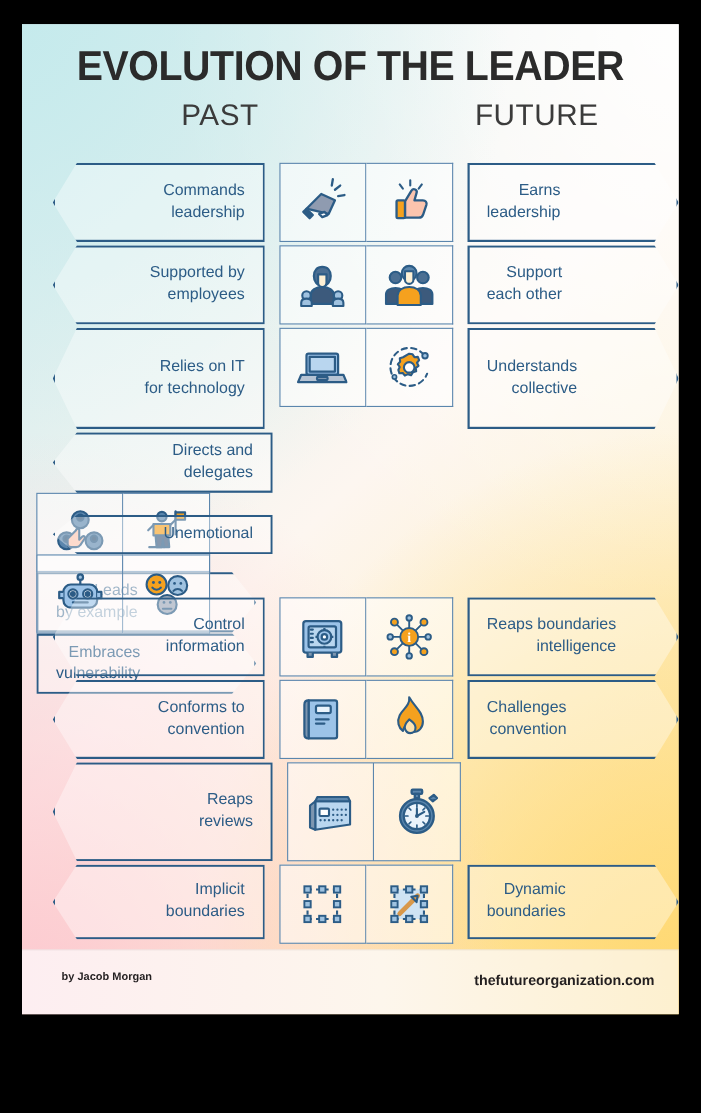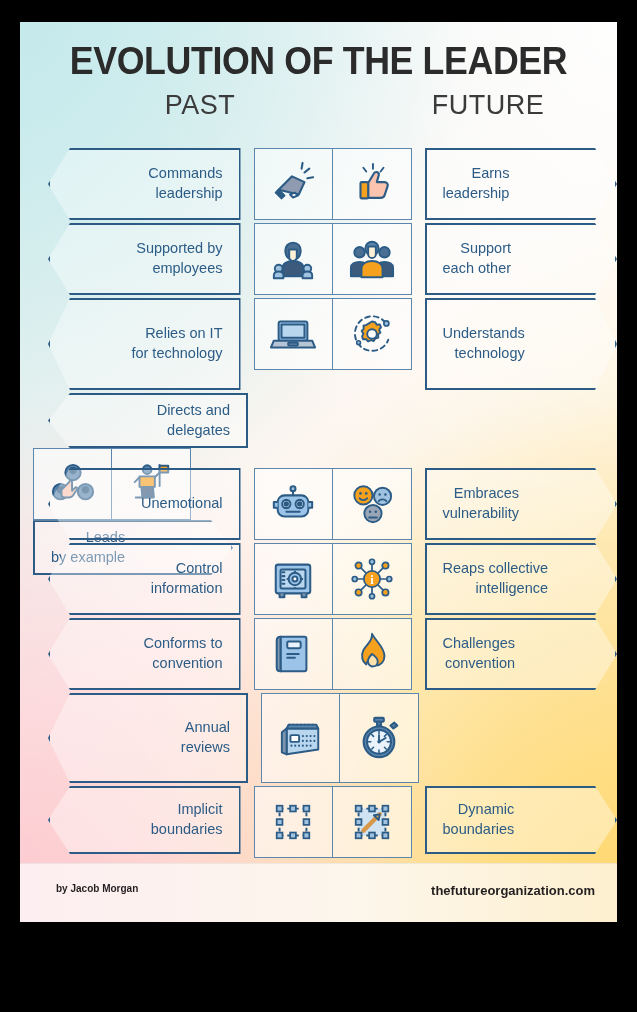--- a/index.html
+++ b/index.html
@@ -216,21 +216,21 @@
                 </g>
                 <circle cx="39" cy="13" r="2.6" fill="#9fc2e0" stroke="#2c5c86" stroke-width="1.8"></circle>
                 <circle cx="10" cy="33" r="2" fill="#9fc2e0" stroke="#2c5c86" stroke-width="1.6"></circle>
               </svg>
             </span>
           </div>
         </div>
         <div class="chev chev-right">
           <div class="chev-txt">
             <div>Understands</div>
-            <div>technology</div>
+            <div>collective</div>
           </div>
         </div>
       </div>
       <div class="row" style="height: 72px; margin-top: 3px; flex-direction: column;">
         <div class="chev chev-left">
           <div class="chev-txt">
             <div>Directs and</div>
             <div>delegates</div>
           </div>
         </div>
@@ -268,21 +268,21 @@
             </span>
           </div>
         </div>
         <div class="chev chev-right">
           <div class="chev-txt">
             <div>Leads</div>
             <div>by example</div>
           </div>
         </div>
       </div>
-      <div class="row" style="height: 72px; margin-top: 3px;">
+      <div class="row" style="height: 72px; margin-top: 3px; flex-direction: column;">
         <div class="chev chev-left">
           <div class="chev-txt">
             <div>Unemotional</div>
           </div>
         </div>
         <div class="cells">
           <div class="cell" style="height: 72px;">
             <span>
               <svg viewBox="0 0 48 48" width="46" height="46">
                 <g stroke="#2c5c86" stroke-width="2.1" stroke-linejoin="round">
@@ -365,21 +365,21 @@
                   <circle cx="24" cy="42" r="2.6" fill="#9fc2e0"></circle>
                   <circle cx="24" cy="24" r="8.5" fill="#f5a11e"></circle>
                 </g>
                 <text x="24" y="29" font-size="13" font-weight="bold" text-anchor="middle" fill="#fff" font-family="Liberation Serif, serif">i</text>
               </svg>
             </span>
           </div>
         </div>
         <div class="chev chev-right">
           <div class="chev-txt">
-            <div>Reaps collective</div>
+            <div>Reaps boundaries</div>
             <div>intelligence</div>
           </div>
         </div>
       </div>
       <div class="row" style="height: 72px; margin-top: 3px;">
         <div class="chev chev-left">
           <div class="chev-txt">
             <div>Conforms to</div>
             <div>convention</div>
           </div>
@@ -411,21 +411,21 @@
         <div class="chev chev-right">
           <div class="chev-txt">
             <div>Challenges</div>
             <div>convention</div>
           </div>
         </div>
       </div>
       <div class="row" style="height: 90px; margin-top: 3px;">
         <div class="chev chev-left">
           <div class="chev-txt">
-            <div>Annual</div>
+            <div>Reaps</div>
             <div>reviews</div>
           </div>
         </div>
         <div class="cells">
           <div class="cell" style="height: 90px;">
             <span>
               <svg viewBox="0 0 48 48" width="46" height="46">
                 <g stroke="#2c5c86" stroke-width="2" stroke-linejoin="round">
                   <path d="M9 14h33v22l-33 5z" fill="#b9d6ef"></path>
                   <path d="M9 14L4 18v21l5 2z" fill="#7d96b0"></path>

